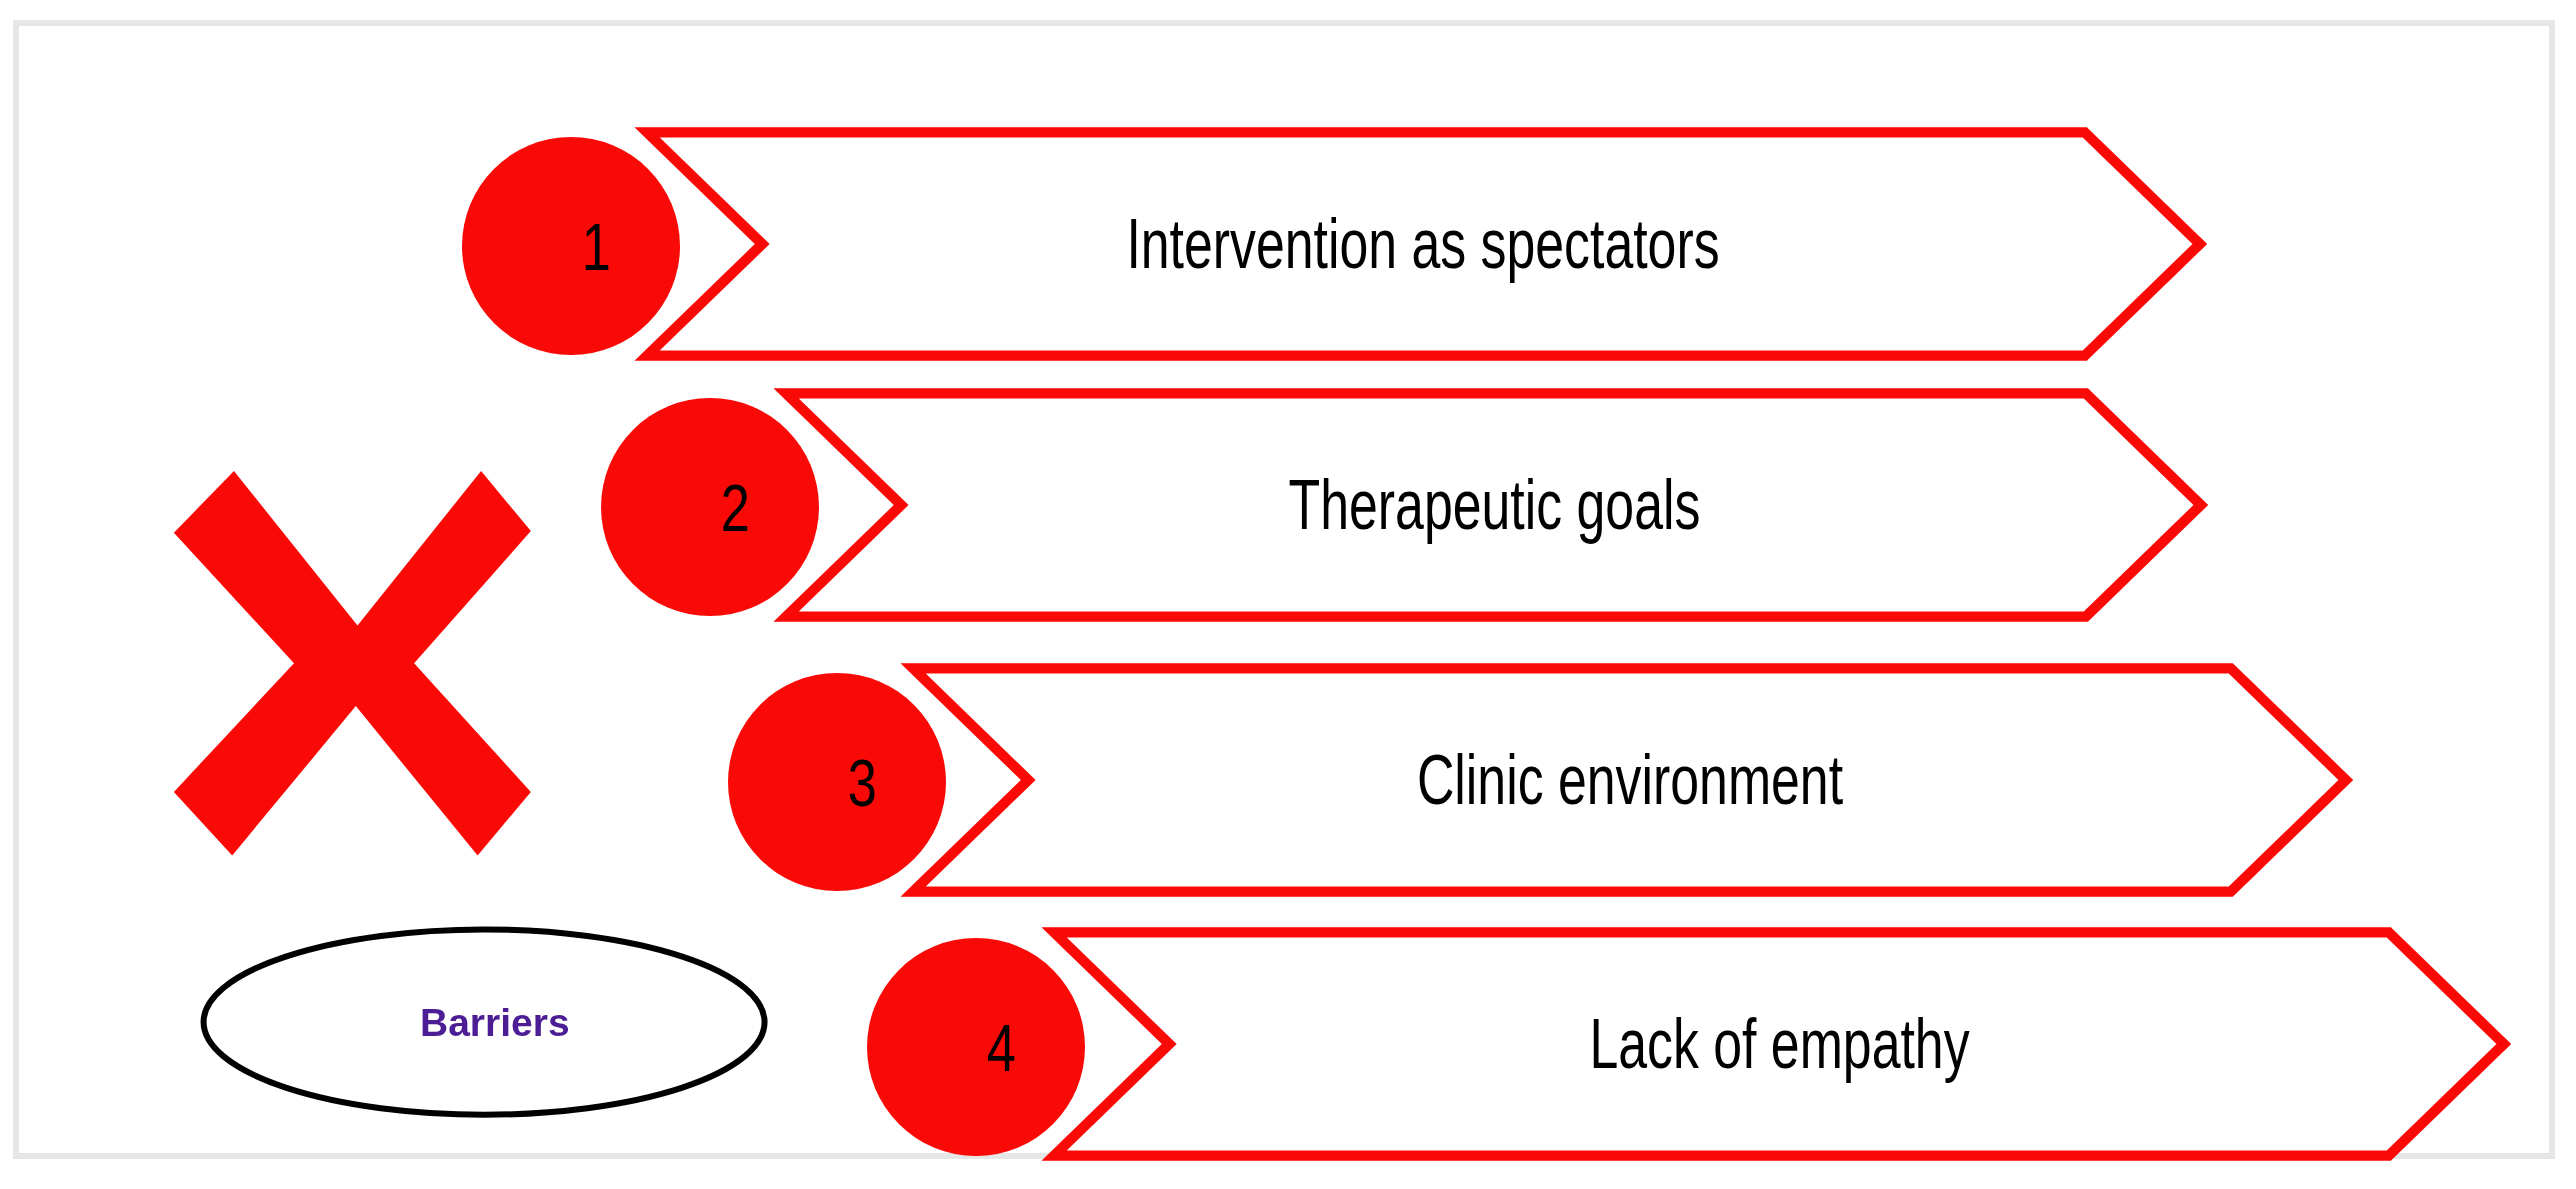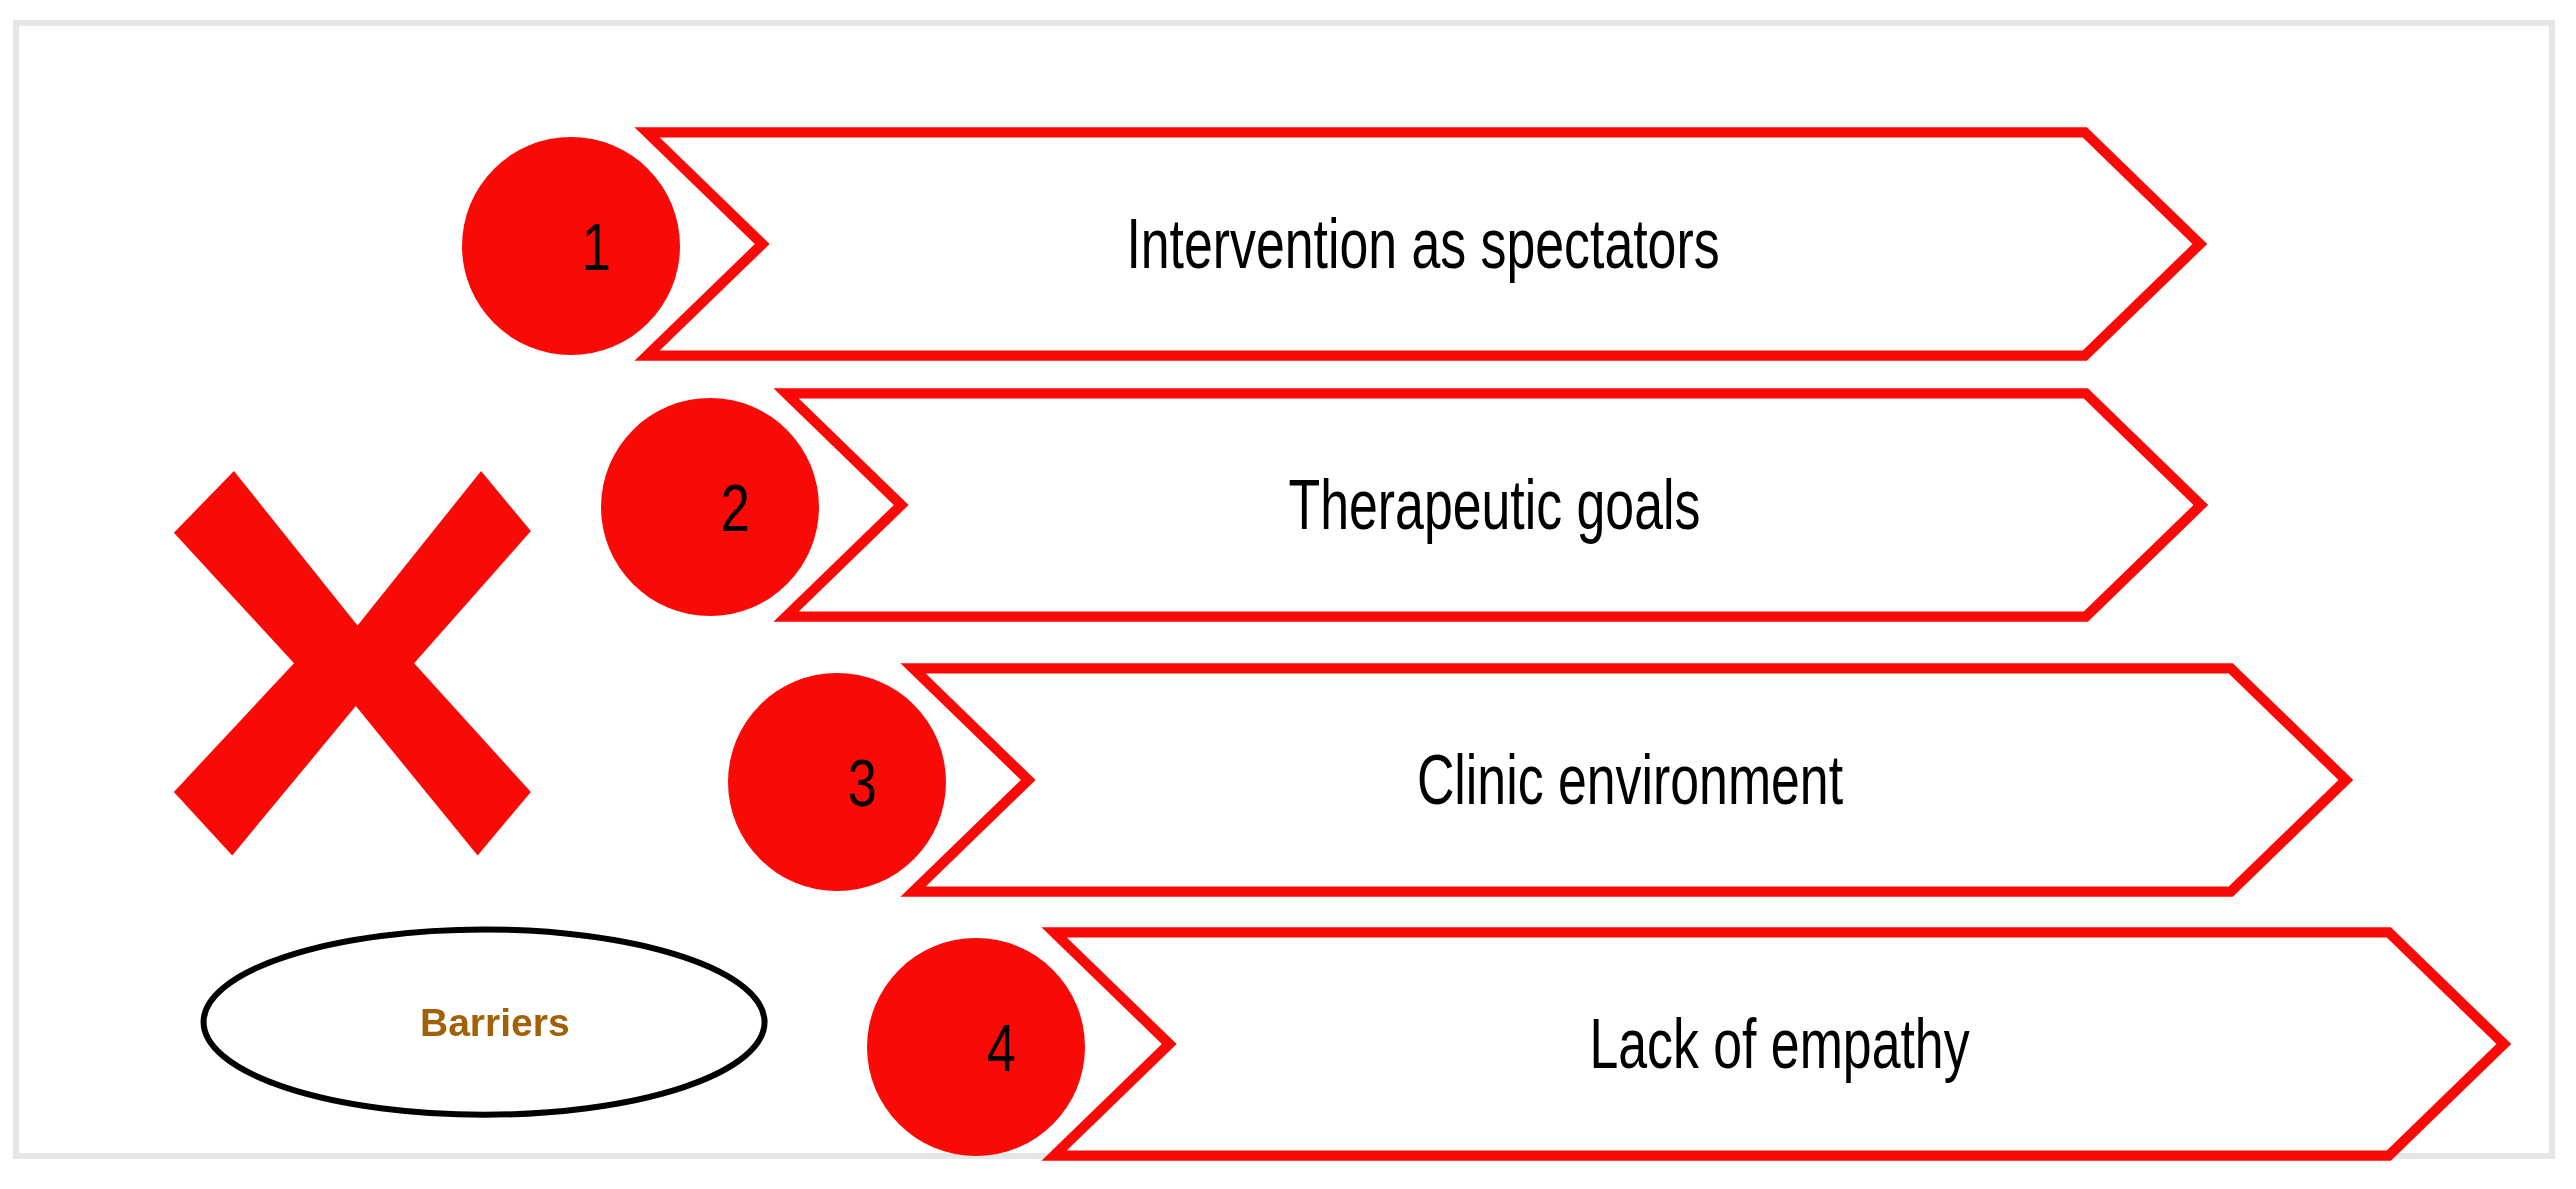--- a/index.html
+++ b/index.html
@@ -87,21 +87,21 @@
   }
   #barriers svg{display:block; position:absolute; left:0; top:0;}
   #barriers .cap{
     position:absolute;
     left:0;top:0;
     width:571px;height:193px;
     display:flex;align-items:center;justify-content:center;
     font-family:"Liberation Sans", sans-serif;
     font-size:39px;
     font-weight:700;
-    color:#a16207;
+    color:#4c1d95;
     letter-spacing:0px;
     transform:translateX(10.3px);
   }
 </style>
 </head>
 <body>
 
 <div id="stage">
 
   <div id="frame"></div>

